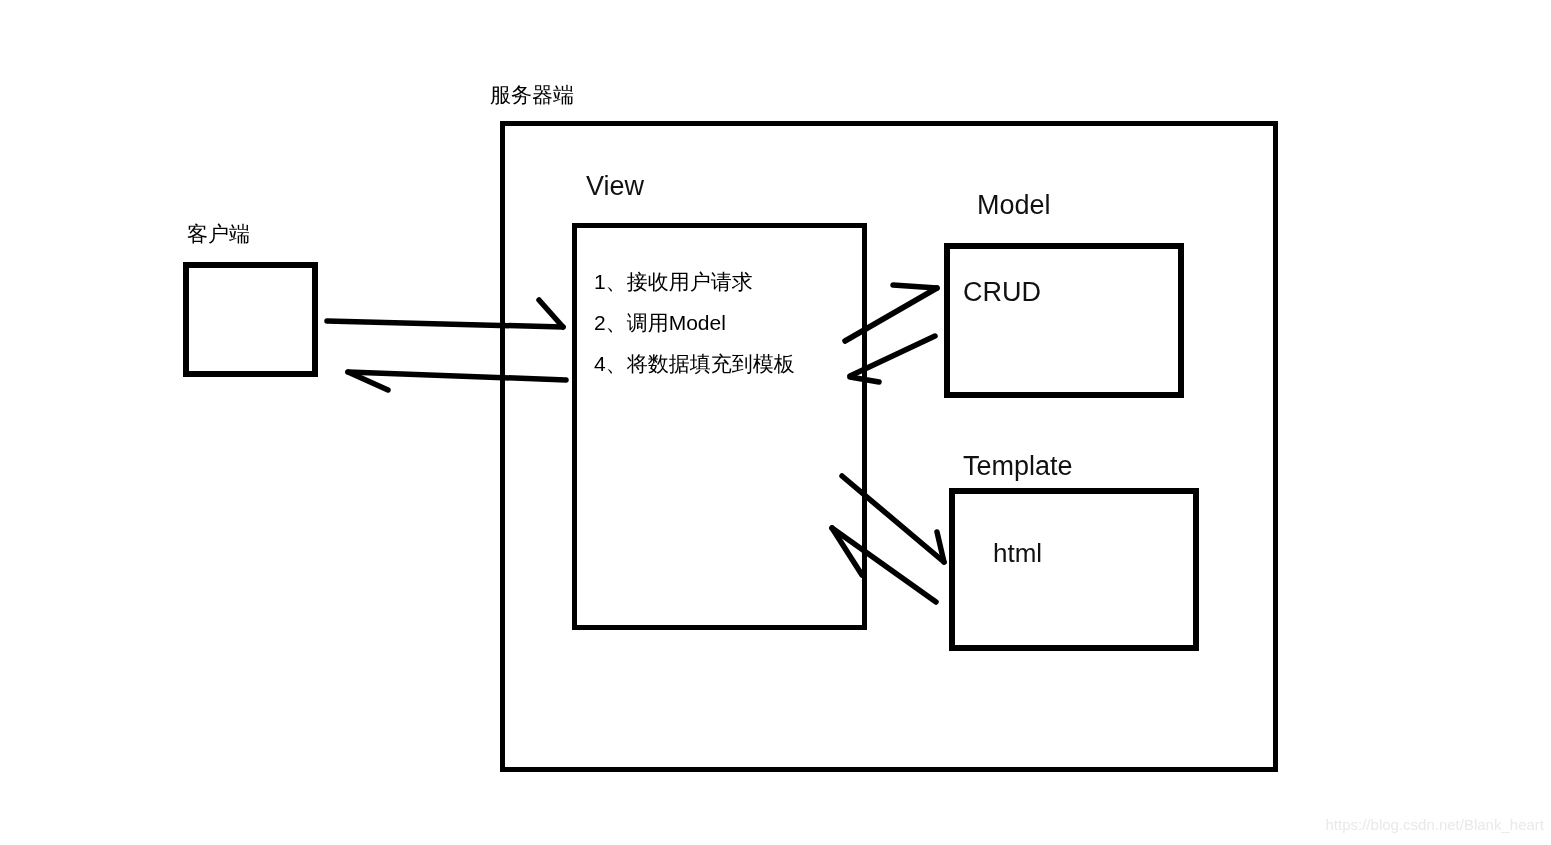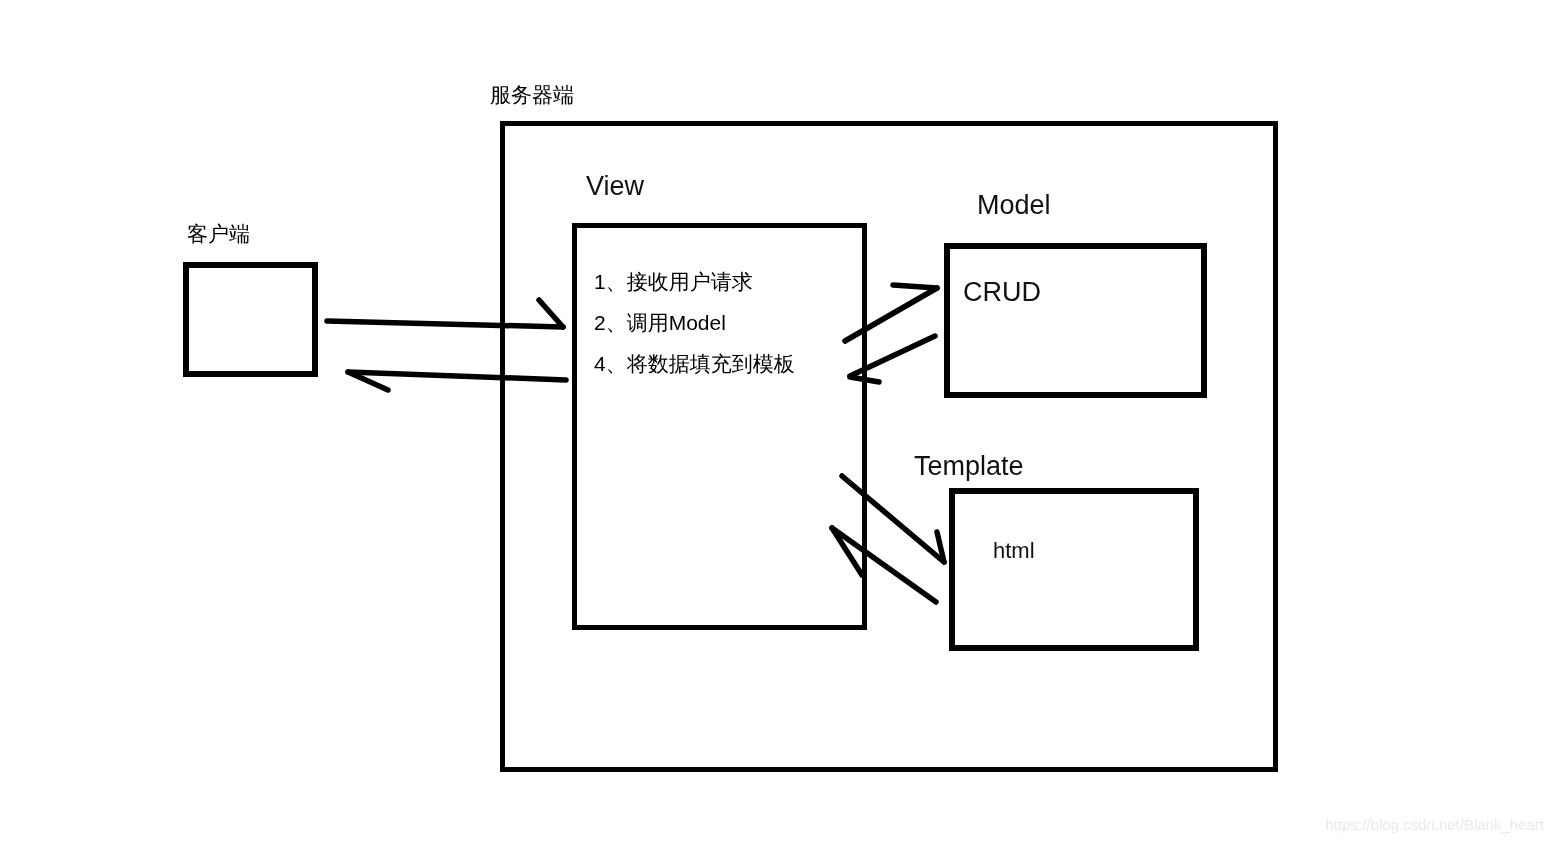--- a/index.html
+++ b/index.html
@@ -54,48 +54,48 @@
     left: 17px; top: 33px;
     font-size: 21px;
     line-height: 41px;
     white-space: nowrap;
     color: #000000;
   }
   .view-list div { white-space: nowrap; }
   
   .model-box {
     left: 944px; top: 243px;
-    width: 263px; height: 155px;
+    width: 240px; height: 155px;
     border: 6px solid #000000;
     box-sizing: border-box;
   }
   .model-content {
     position: absolute;
     left: 13px; top: 28px;
     font-size: 27px;
     color: #111111;
   }
   
   .template-box {
     left: 949px; top: 488px;
     width: 250px; height: 163px;
     border: 6px solid #000000;
     box-sizing: border-box;
   }
   .template-content {
     position: absolute;
     left: 38px; top: 44px;
-    font-size: 22px;
+    font-size: 26px;
     color: #111111;
   }
   .server-label   { left: 490px; top: 63px; }
   .client-label   { left: 187px; top: 202px; }
   .view-label     { left: 586px; top: 171px; }
   .model-label    { left: 977px; top: 190px; }
-  .template-label { left: 914px; top: 451px; }
+  .template-label { left: 963px; top: 451px; }
   .watermark {
     right: 7px; top: 816px;
     font-size: 15px;
     color: #e9e9e9;
     white-space: nowrap;
   }
   svg.arrows {
     position: absolute;
     left: 0; top: 0;
     width: 1551px; height: 845px;

